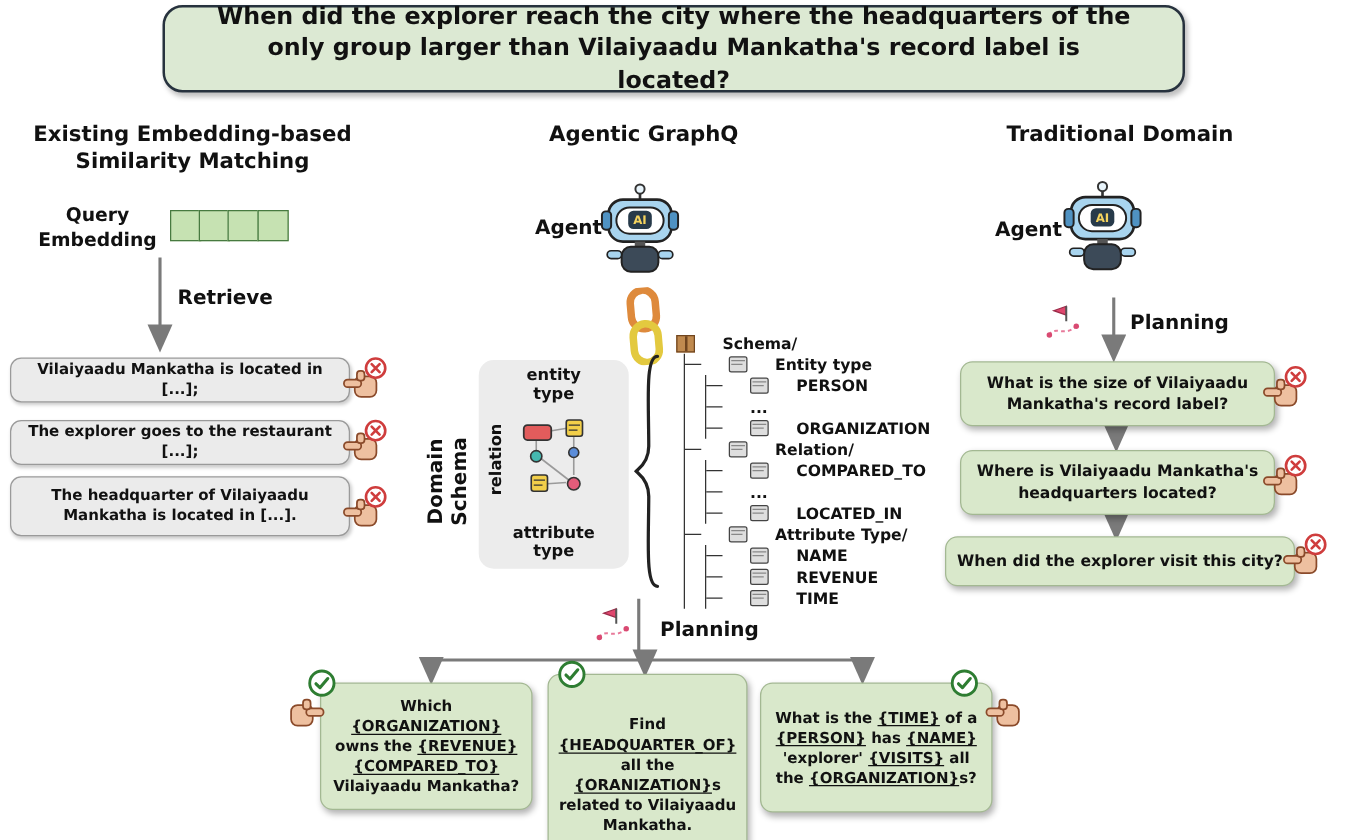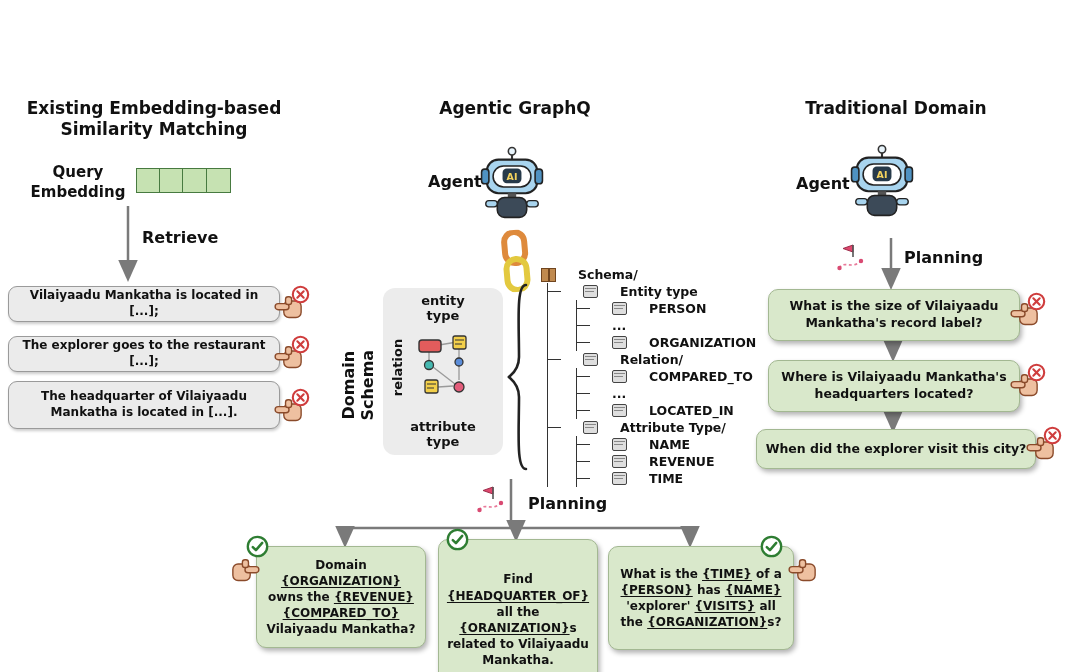--- a/index.html
+++ b/index.html
@@ -36,21 +36,21 @@
   .schema-box{left:383px;top:288px;width:120px;height:167px;background:#ececec;border-radius:12px;}
   .schema-entity{position:absolute;top:6px;left:30px;width:60px;text-align:center;font-size:13px;font-weight:700;line-height:1.15;}
   .schema-attr{position:absolute;bottom:5px;left:26px;width:68px;text-align:center;font-size:13px;font-weight:700;line-height:1.15;}
   .schema-rel{position:absolute;left:-16px;top:72px;width:60px;text-align:center;font-size:13px;font-weight:600;transform:rotate(-90deg);}
   .schema-diagram{position:absolute;left:32px;top:44px;}
   .brace{left:506px;top:282px;}
   
   .tree{left:541px;top:266px;font-size:12.5px;font-weight:600;}
   .tree-row{display:flex;align-items:center;gap:22px;height:17px;white-space:nowrap;}
   .tree-kids{margin-left:6px;border-left:1.6px solid #333;}
-  .tree-kids .tree-kids{margin-left:28px;}
+  .tree-kids .tree-kids{margin-left:16px;}
   .tree-kids .tree-row::before{content:"";width:13px;height:0;border-top:1.6px solid #333;flex:none;}
   .file-ic{position:relative;width:13px;height:11px;background:#dedede;border:1.4px solid #444;border-radius:2px;flex:none;}
   .file-ic::before{content:"";position:absolute;left:1px;top:2px;right:1px;border-top:1.2px solid #888;}
   .file-ic::after{content:"";position:absolute;left:1px;top:5px;right:3px;border-top:1.2px solid #888;}
   .pkg-ic{position:relative;width:13px;height:12px;background:#c08a4f;border:1.4px solid #70451f;flex:none;}
   .pkg-ic::before{content:"";position:absolute;left:50%;top:0;bottom:0;width:2px;background:#70451f;transform:translateX(-50%);}
   
   .planning-label{font-size:16px;font-weight:700;}
   
   .plan-box{background:#d9e8cb;border:1px solid #a3b892;border-radius:10px;box-shadow:2px 3px 5px rgba(0,0,0,.3);
@@ -87,20 +87,23 @@
       <path d="M511,479 L511,528 M345,528 L690,528"></path>
       <line x1="345" y1="528" x2="345" y2="538" marker-end="url(#arr)"></line>
       <line x1="516" y1="528" x2="516" y2="532" marker-end="url(#arr)"></line>
       <line x1="690" y1="528" x2="690" y2="538" marker-end="url(#arr)"></line>
       <line x1="891" y1="238" x2="891" y2="280" marker-end="url(#arr)"></line>
       <line x1="893" y1="343" x2="893" y2="352" marker-end="url(#arr)"></line>
       <line x1="893" y1="414" x2="893" y2="423" marker-end="url(#arr)"></line>
     </g>
   </svg>
 
+  <div class="abs question-box">
+    <span>When did the explorer reach the city where the headquarters of the only group larger than Vilaiyaadu Mankatha's record label is located?</span>
+  </div>
 
   <div class="abs col-title title-left">Existing Embedding-based Similarity Matching</div>
   <div class="abs col-title title-mid">Agentic GraphQ</div>
   <div class="abs col-title title-right">Traditional Domain</div>
 
   <div class="abs query-emb-label">Query Embedding</div>
   <div class="abs emb-bar">
     <div class="emb-cell"></div>
     <div class="emb-cell"></div>
     <div class="emb-cell"></div>
@@ -297,21 +300,21 @@
       <path d="M17,3 L7,6.5 L17,10 Z" fill="#e0476e" stroke="#9c2c4a" stroke-width="1"></path>
       <line x1="17" y1="3" x2="17" y2="15" stroke="#555" stroke-width="1.6"></line>
       <path d="M3,26 C9,18 15,28 25,19" stroke="#e87a9a" stroke-width="1.6" fill="none" stroke-dasharray="3 2.5"></path>
       <circle cx="3.5" cy="26" r="2.2" fill="#d94a72"></circle>
       <circle cx="25" cy="19" r="2.2" fill="#d94a72"></circle>
     </svg>
   </div>
   <div class="abs planning-label" style="left:528px;top:494px;">Planning</div>
 
   <div class="abs plan-box plan-a">
-    <span><span>Domain </span><span class="u">{ORGANIZATION}</span><span> owns the </span><span class="u">{REVENUE}</span><span> </span><span class="u">{COMPARED_TO}</span><span> Vilaiyaadu Mankatha?</span></span>
+    <span><span>Which </span><span class="u">{ORGANIZATION}</span><span> owns the </span><span class="u">{REVENUE}</span><span> </span><span class="u">{COMPARED_TO}</span><span> Vilaiyaadu Mankatha?</span></span>
   </div>
   <div class="abs plan-box plan-b">
     <span><span>Find </span><span class="u">{HEADQUARTER_OF}</span><span> all the </span><span class="u">{ORANIZATION}</span><span>s related to Vilaiyaadu Mankatha.</span></span>
   </div>
   <div class="abs plan-box plan-c">
     <span><span>What is the </span><span class="u">{TIME}</span><span> of a </span><span class="u">{PERSON}</span><span> has </span><span class="u">{NAME}</span><span> 'explorer' </span><span class="u">{VISITS}</span><span> all the </span><span class="u">{ORGANIZATION}</span><span>s?</span></span>
   </div>
 
   <div class="abs" style="left:246px;top:535px;">
     <svg width="23" height="23" viewBox="0 0 22 22">

